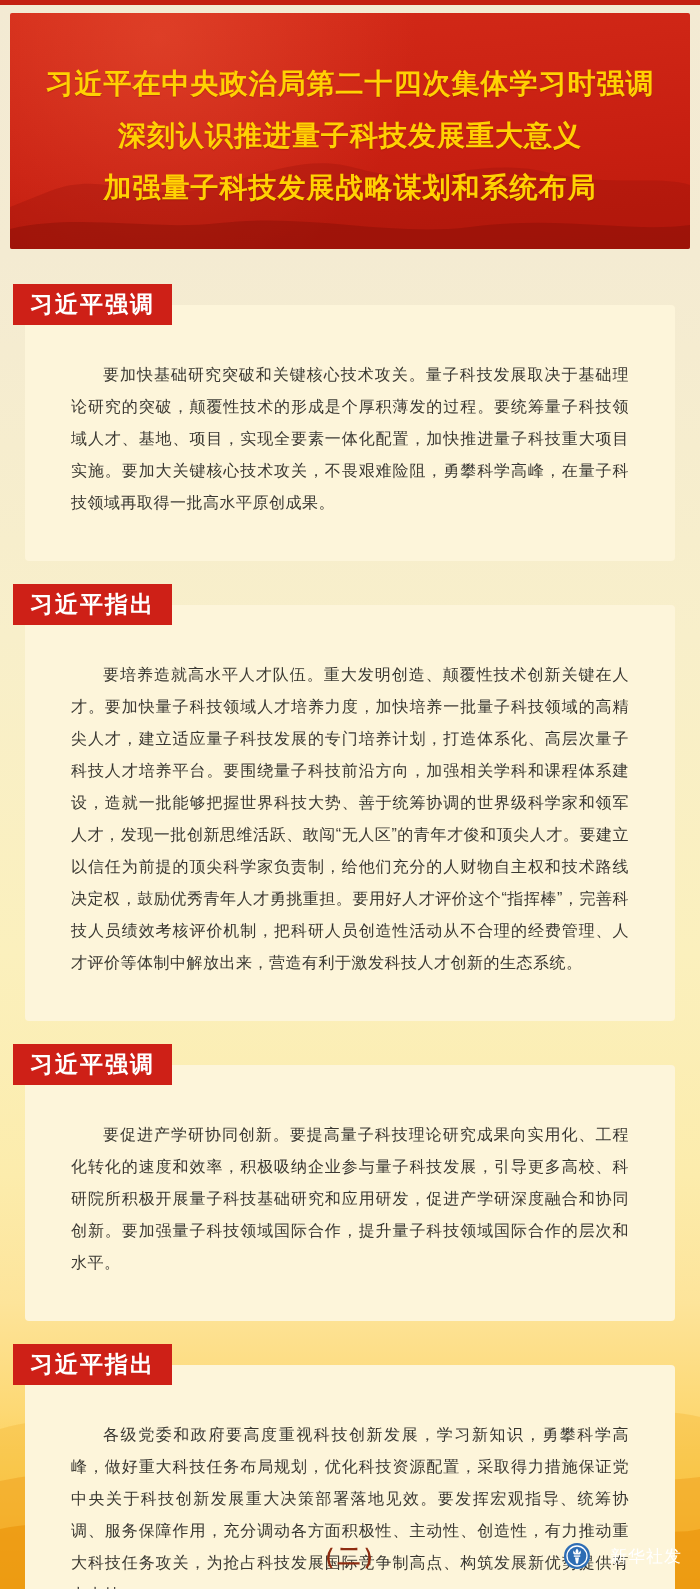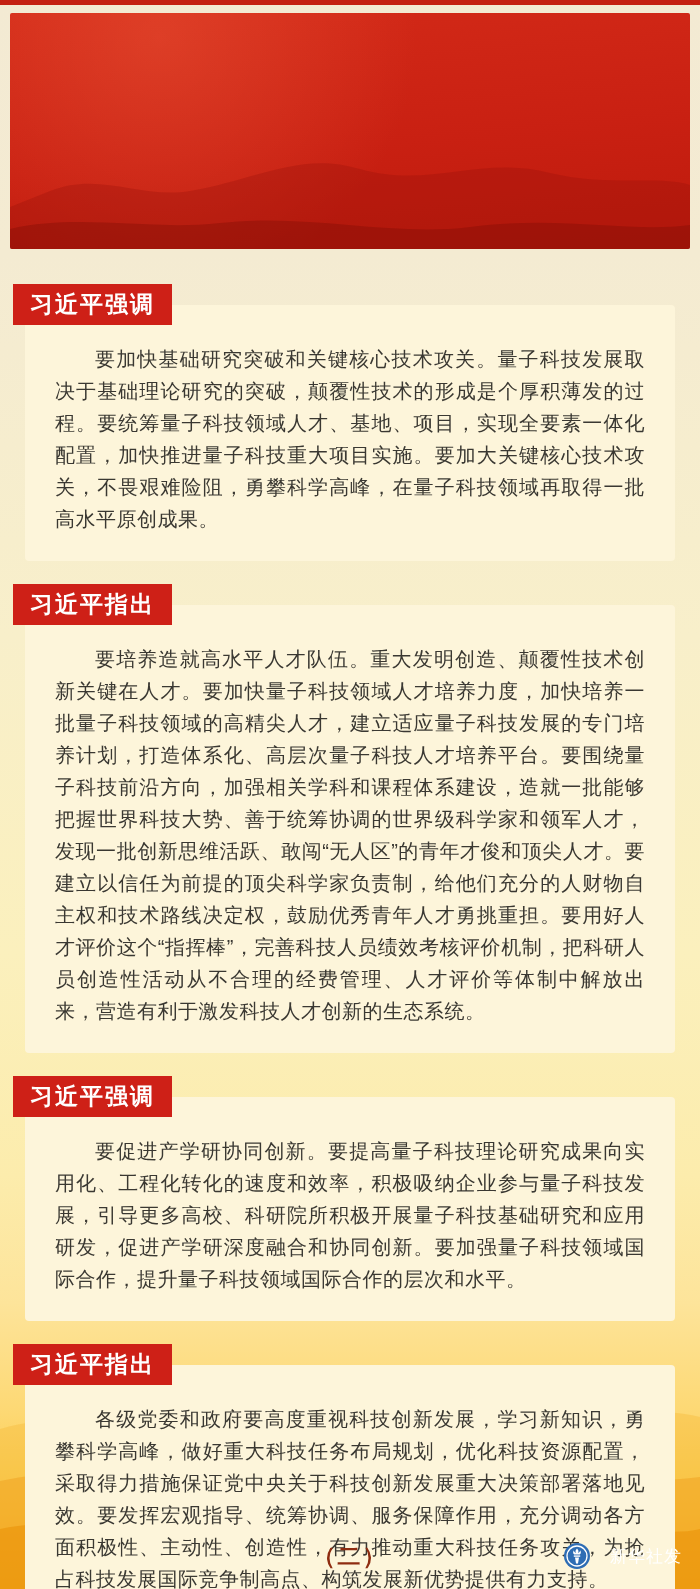--- a/index.html
+++ b/index.html
@@ -64,23 +64,23 @@
     z-index:2;
     text-align:center;
   }
   .quote-block{
     position:relative;
     background:#fdf5da;
     border-radius:4px;
     padding:38px 30px 26px 30px;
   }
   .quote-text{
-    margin:0;
+    margin:16px;
     color:#3a3832;
-    font-size:20px;
+    font-size:16px;
     line-height:32px;
     text-align:justify;
     text-indent:2em;
     letter-spacing:.5px;
   }
   
   .footer-mountains{
     position:absolute;left:0;bottom:0;width:700px;height:220px;display:block;z-index:1;
   }
   .footer{
@@ -103,20 +103,25 @@
 
 <div class="poster">
 
   <div class="top-strip"></div>
 
   <header class="banner">
     <svg class="banner-mountains" viewBox="0 0 680 120" preserveAspectRatio="none">
       <path d="M0,78 L40,62 C90,42 130,70 180,62 C250,50 290,22 350,40 C420,60 470,26 540,44 C600,58 650,46 680,56 L680,120 L0,120 Z" fill="#96100a" opacity="0.30"></path>
       <path d="M0,100 C70,84 140,102 210,94 C300,84 380,108 460,98 C550,86 620,104 680,96 L680,120 L0,120 Z" fill="#7e0c04" opacity="0.38"></path>
     </svg>
+    <div class="banner-titles">
+      <div class="title-line">习近平在中央政治局第二十四次集体学习时强调</div>
+      <div class="title-line">深刻认识推进量子科技发展重大意义</div>
+      <div class="title-line">加强量子科技发展战略谋划和系统布局</div>
+    </div>
   </header>
 
   <main class="content">
 
     <section class="quote-section">
       <div class="badge">习近平强调</div>
       <div class="quote-block">
         <p class="quote-text">要加快基础研究突破和关键核心技术攻关。量子科技发展取决于基础理论研究的突破，颠覆性技术的形成是个厚积薄发的过程。要统筹量子科技领域人才、基地、项目，实现全要素一体化配置，加快推进量子科技重大项目实施。要加大关键核心技术攻关，不畏艰难险阻，勇攀科学高峰，在量子科技领域再取得一批高水平原创成果。</p>
       </div>
     </section>

